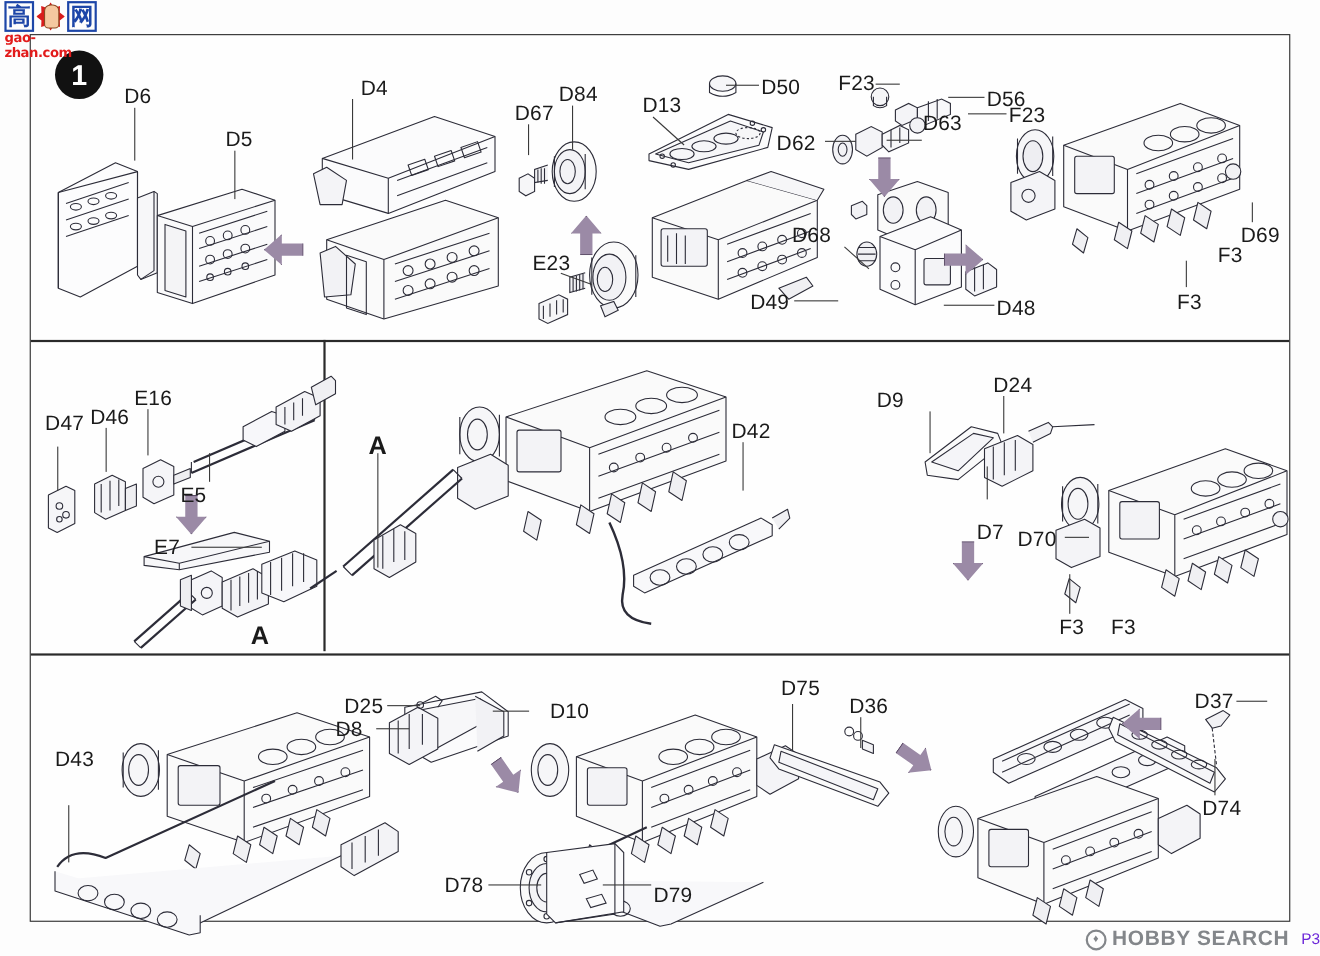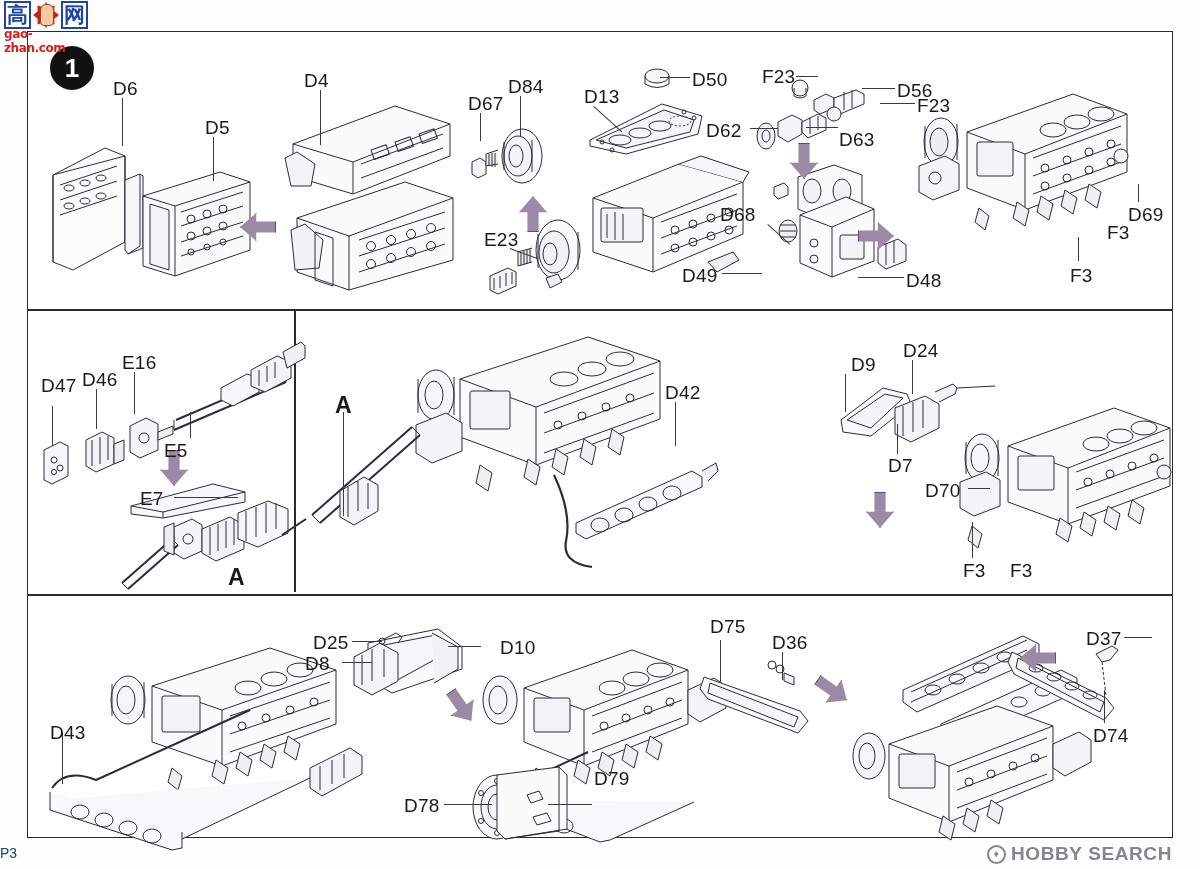--- a/index.html
+++ b/index.html
@@ -89,22 +89,22 @@
     background:#9b8aa6;
     border:1px solid #5d4d68;
   }
   .parrow.down{clip-path:polygon(30% 0,70% 0,70% 55%,100% 55%,50% 100%,0 55%,30% 55%);}
   .parrow.left{width:34px;height:26px;clip-path:polygon(100% 30%,100% 70%,45% 70%,45% 100%,0 50%,45% 0,45% 30%);}
   
   .art{position:absolute;z-index:10;}
   .art svg{display:block;overflow:visible;}
   
   .pagenum{
-    position:absolute;left:0;right:0;bottom:8px;text-align:left;
-    font-size:14px;color:#0c4a6e;
+    position:absolute;left:0;right:0;bottom:8px;text-align:right;
+    font-size:14px;color:#6d28d9;
     font-family:"Liberation Sans", sans-serif;
     z-index:30;
   }
   
   .hs-watermark{
     position:absolute;right:28px;bottom:4px;
     display:flex;align-items:center;gap:5px;
     color:#6e7276;z-index:35;
     font-family:"Liberation Sans", sans-serif;
     font-size:19px;font-weight:700;letter-spacing:0.6px;
@@ -619,30 +619,30 @@
   <div class="leader h" style="left:806px;top:127px;width:32px"></div>
   <div class="leader d" style="left:510px;top:248px;width:30px;transform:rotate(20deg)"></div>
   <div class="leader d" style="left:768px;top:224px;width:30px;transform:rotate(42deg)"></div>
   <div class="leader h" style="left:722px;top:273px;width:40px"></div>
   <div class="leader h" style="left:858px;top:277px;width:46px"></div>
   <div class="leader v" style="left:1138px;top:184px;height:18px"></div>
   <div class="leader v" style="left:1078px;top:237px;height:24px"></div>
 
   <div class="lbl" style="left:113px;top:78px">D6</div>
   <div class="lbl" style="left:205px;top:117px">D5</div>
-  <div class="lbl" style="left:304px;top:70px">D4</div>
+  <div class="lbl" style="left:328px;top:70px">D4</div>
   <div class="lbl" style="left:468px;top:93px">D67</div>
   <div class="lbl" style="left:508px;top:76px">D84</div>
   <div class="lbl" style="left:584px;top:86px">D13</div>
   <div class="lbl" style="left:692px;top:69px">D50</div>
   <div class="lbl" style="left:762px;top:66px">F23</div>
   <div class="lbl" style="left:897px;top:80px">D56</div>
   <div class="lbl" style="left:917px;top:95px">F23</div>
   <div class="lbl" style="left:706px;top:120px">D62</div>
-  <div class="lbl" style="left:839px;top:129px">D63</div>
+  <div class="lbl" style="left:839px;top:102px">D63</div>
   <div class="lbl" style="left:484px;top:229px">E23</div>
   <div class="lbl" style="left:720px;top:204px">D68</div>
   <div class="lbl" style="left:682px;top:265px">D49</div>
   <div class="lbl" style="left:906px;top:270px">D48</div>
   <div class="lbl" style="left:1128px;top:204px">D69</div>
   <div class="lbl" style="left:1107px;top:222px">F3</div>
   <div class="lbl" style="left:1070px;top:265px">F3</div>
 
   <div class="leader v" style="left:52px;top:406px;height:40px"></div>
   <div class="leader v" style="left:96px;top:389px;height:40px"></div>
@@ -658,44 +658,44 @@
   <div class="leader v" style="left:972px;top:522px;height:36px"></div>
 
   <div class="lbl" style="left:41px;top:375px">D47</div>
   <div class="lbl" style="left:82px;top:369px">D46</div>
   <div class="lbl" style="left:122px;top:352px">E16</div>
   <div class="lbl" style="left:164px;top:440px">E5</div>
   <div class="lbl" style="left:140px;top:488px">E7</div>
   <div class="lbl bold" style="left:228px;top:564px">A</div>
   <div class="lbl bold" style="left:335px;top:392px">A</div>
   <div class="lbl" style="left:665px;top:382px">D42</div>
-  <div class="lbl" style="left:851px;top:354px">D9</div>
+  <div class="lbl" style="left:797px;top:354px">D9</div>
   <div class="lbl" style="left:903px;top:340px">D24</div>
-  <div class="lbl" style="left:888px;top:455px">D7</div>
+  <div class="lbl" style="left:888px;top:474px">D7</div>
   <div class="lbl" style="left:925px;top:480px">D70</div>
   <div class="lbl" style="left:963px;top:560px">F3</div>
   <div class="lbl" style="left:1010px;top:560px">F3</div>
 
   <div class="leader h" style="left:352px;top:641px;width:30px"></div>
   <div class="leader h" style="left:448px;top:646px;width:33px"></div>
   <div class="leader h" style="left:342px;top:662px;width:30px"></div>
   <div class="leader v" style="left:62px;top:732px;height:52px"></div>
   <div class="leader h" style="left:444px;top:804px;width:48px"></div>
   <div class="leader h" style="left:548px;top:804px;width:44px"></div>
   <div class="leader v" style="left:720px;top:640px;height:42px"></div>
   <div class="leader v" style="left:782px;top:652px;height:28px"></div>
   <div class="leader h" style="left:1124px;top:637px;width:28px"></div>
   <div class="leader v" style="left:1104px;top:690px;height:33px"></div>
 
   <div class="lbl" style="left:313px;top:632px">D25</div>
   <div class="lbl" style="left:500px;top:637px">D10</div>
   <div class="lbl" style="left:305px;top:653px">D8</div>
-  <div class="lbl" style="left:50px;top:722px">D43</div>
+  <div class="lbl" style="left:50px;top:680px">D43</div>
   <div class="lbl" style="left:404px;top:795px">D78</div>
-  <div class="lbl" style="left:594px;top:768px">D79</div>
+  <div class="lbl" style="left:594px;top:804px">D79</div>
   <div class="lbl" style="left:710px;top:616px">D75</div>
   <div class="lbl" style="left:772px;top:632px">D36</div>
   <div class="lbl" style="left:1086px;top:628px">D37</div>
   <div class="lbl" style="left:1093px;top:725px">D74</div>
 
   <div class="parrow left" style="left:240px;top:213px"></div>
   <div class="parrow down" style="left:519px;top:196px;transform:rotate(180deg)"></div>
   <div class="parrow down" style="left:790px;top:143px"></div>
   <div class="parrow left" style="left:858px;top:222px;transform:rotate(180deg)"></div>
   <div class="parrow down" style="left:160px;top:450px"></div>

